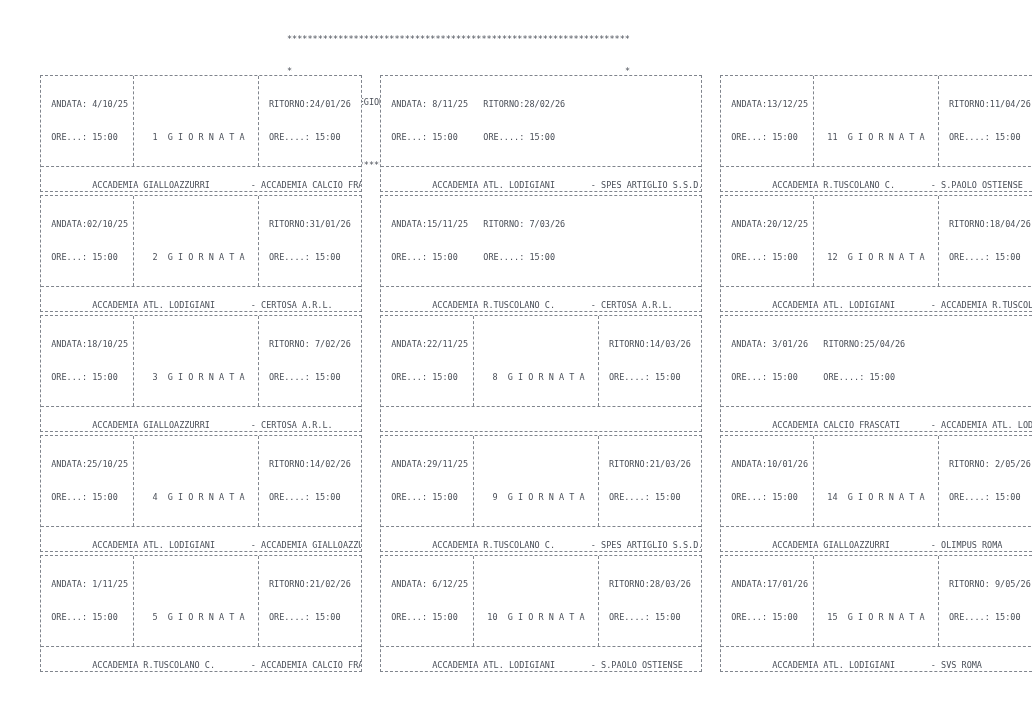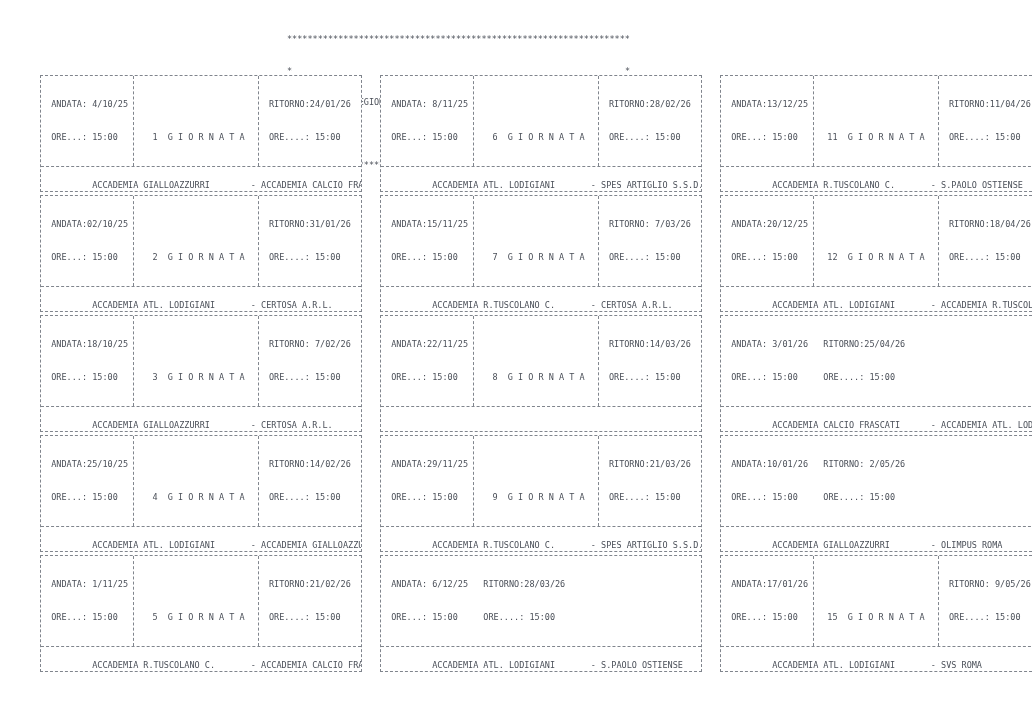--- a/index.html
+++ b/index.html
@@ -175,46 +175,38 @@
         </div>
   </div>
     </div>
   <div class="col">
       <div class="box">
     <div class="hdr">
       <div class="cell-l">
         <div><span>ANDATA:</span><span class="date">8/11/25</span></div>
         <div><span>ORE...:</span><span class="ml1">15:00</span></div>
       </div>
-      <div class="cell-m">
-        <div>&nbsp;</div>
-        <div><span class="gnum">6</span><span class="ml2">G I O R N A T A</span></div>
-      </div>
       <div class="cell-r">
         <div><span>RITORNO:</span><span class="date">28/02/26</span></div>
         <div><span>ORE....:</span><span class="ml1">15:00</span></div>
       </div>
     </div>
     <div class="rows">
 
     <div class="mrow">
         <span class="home">ACCADEMIA ATL. LODIGIANI</span><span>-</span><span class="ml1">SPES ARTIGLIO S.S.D. A RL</span>
       </div>
         </div>
   </div>
       <div class="box">
     <div class="hdr">
       <div class="cell-l">
         <div><span>ANDATA:</span><span class="date">15/11/25</span></div>
         <div><span>ORE...:</span><span class="ml1">15:00</span></div>
       </div>
-      <div class="cell-m">
-        <div>&nbsp;</div>
-        <div><span class="gnum">7</span><span class="ml2">G I O R N A T A</span></div>
-      </div>
       <div class="cell-r">
         <div><span>RITORNO:</span><span class="date">7/03/26</span></div>
         <div><span>ORE....:</span><span class="ml1">15:00</span></div>
       </div>
     </div>
     <div class="rows">
 
     <div class="mrow">
         <span class="home">ACCADEMIA R.TUSCOLANO C.</span><span>-</span><span class="ml1">CERTOSA A.R.L.</span>
       </div>
@@ -257,20 +249,24 @@
         <span class="home">ACCADEMIA R.TUSCOLANO C.</span><span>-</span><span class="ml1">SPES ARTIGLIO S.S.D. A RL</span>
       </div>
         </div>
   </div>
       <div class="box">
     <div class="hdr">
       <div class="cell-l">
         <div><span>ANDATA:</span><span class="date">6/12/25</span></div>
         <div><span>ORE...:</span><span class="ml1">15:00</span></div>
       </div>
+      <div class="cell-m">
+        <div>&nbsp;</div>
+        <div><span class="gnum">10</span><span class="ml2">G I O R N A T A</span></div>
+      </div>
       <div class="cell-r">
         <div><span>RITORNO:</span><span class="date">28/03/26</span></div>
         <div><span>ORE....:</span><span class="ml1">15:00</span></div>
       </div>
     </div>
     <div class="rows">
 
     <div class="mrow">
         <span class="home">ACCADEMIA ATL. LODIGIANI</span><span>-</span><span class="ml1">S.PAOLO OSTIENSE</span>
       </div>
@@ -339,20 +335,24 @@
         <span class="home">ACCADEMIA CALCIO FRASCATI</span><span>-</span><span class="ml1">ACCADEMIA ATL. LODIGIANI</span>
       </div>
         </div>
   </div>
       <div class="box">
     <div class="hdr">
       <div class="cell-l">
         <div><span>ANDATA:</span><span class="date">10/01/26</span></div>
         <div><span>ORE...:</span><span class="ml1">15:00</span></div>
       </div>
+      <div class="cell-m">
+        <div>&nbsp;</div>
+        <div><span class="gnum">14</span><span class="ml2">G I O R N A T A</span></div>
+      </div>
       <div class="cell-r">
         <div><span>RITORNO:</span><span class="date">2/05/26</span></div>
         <div><span>ORE....:</span><span class="ml1">15:00</span></div>
       </div>
     </div>
     <div class="rows">
 
     <div class="mrow">
         <span class="home">ACCADEMIA GIALLOAZZURRI</span><span>-</span><span class="ml1">OLIMPUS ROMA</span>
       </div>

